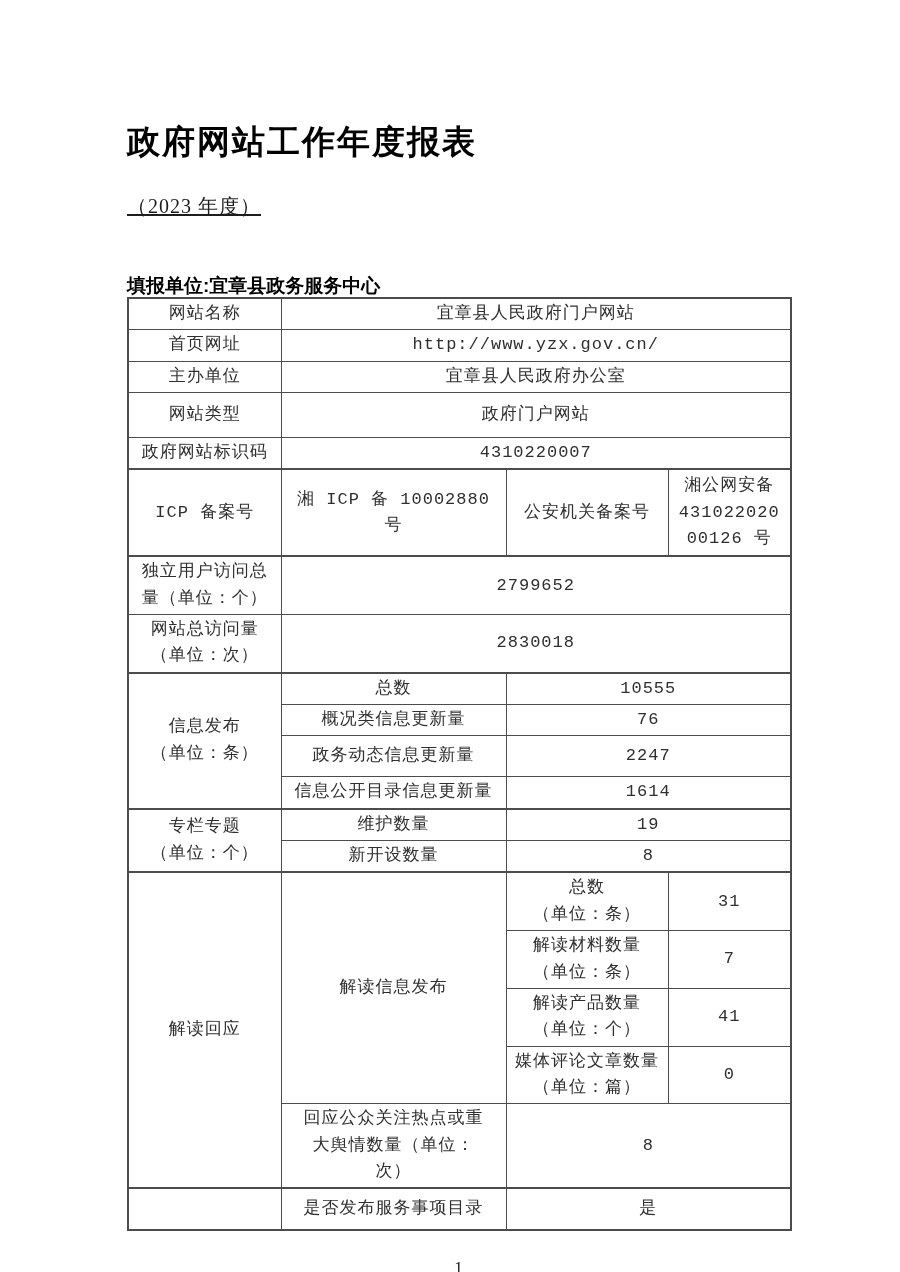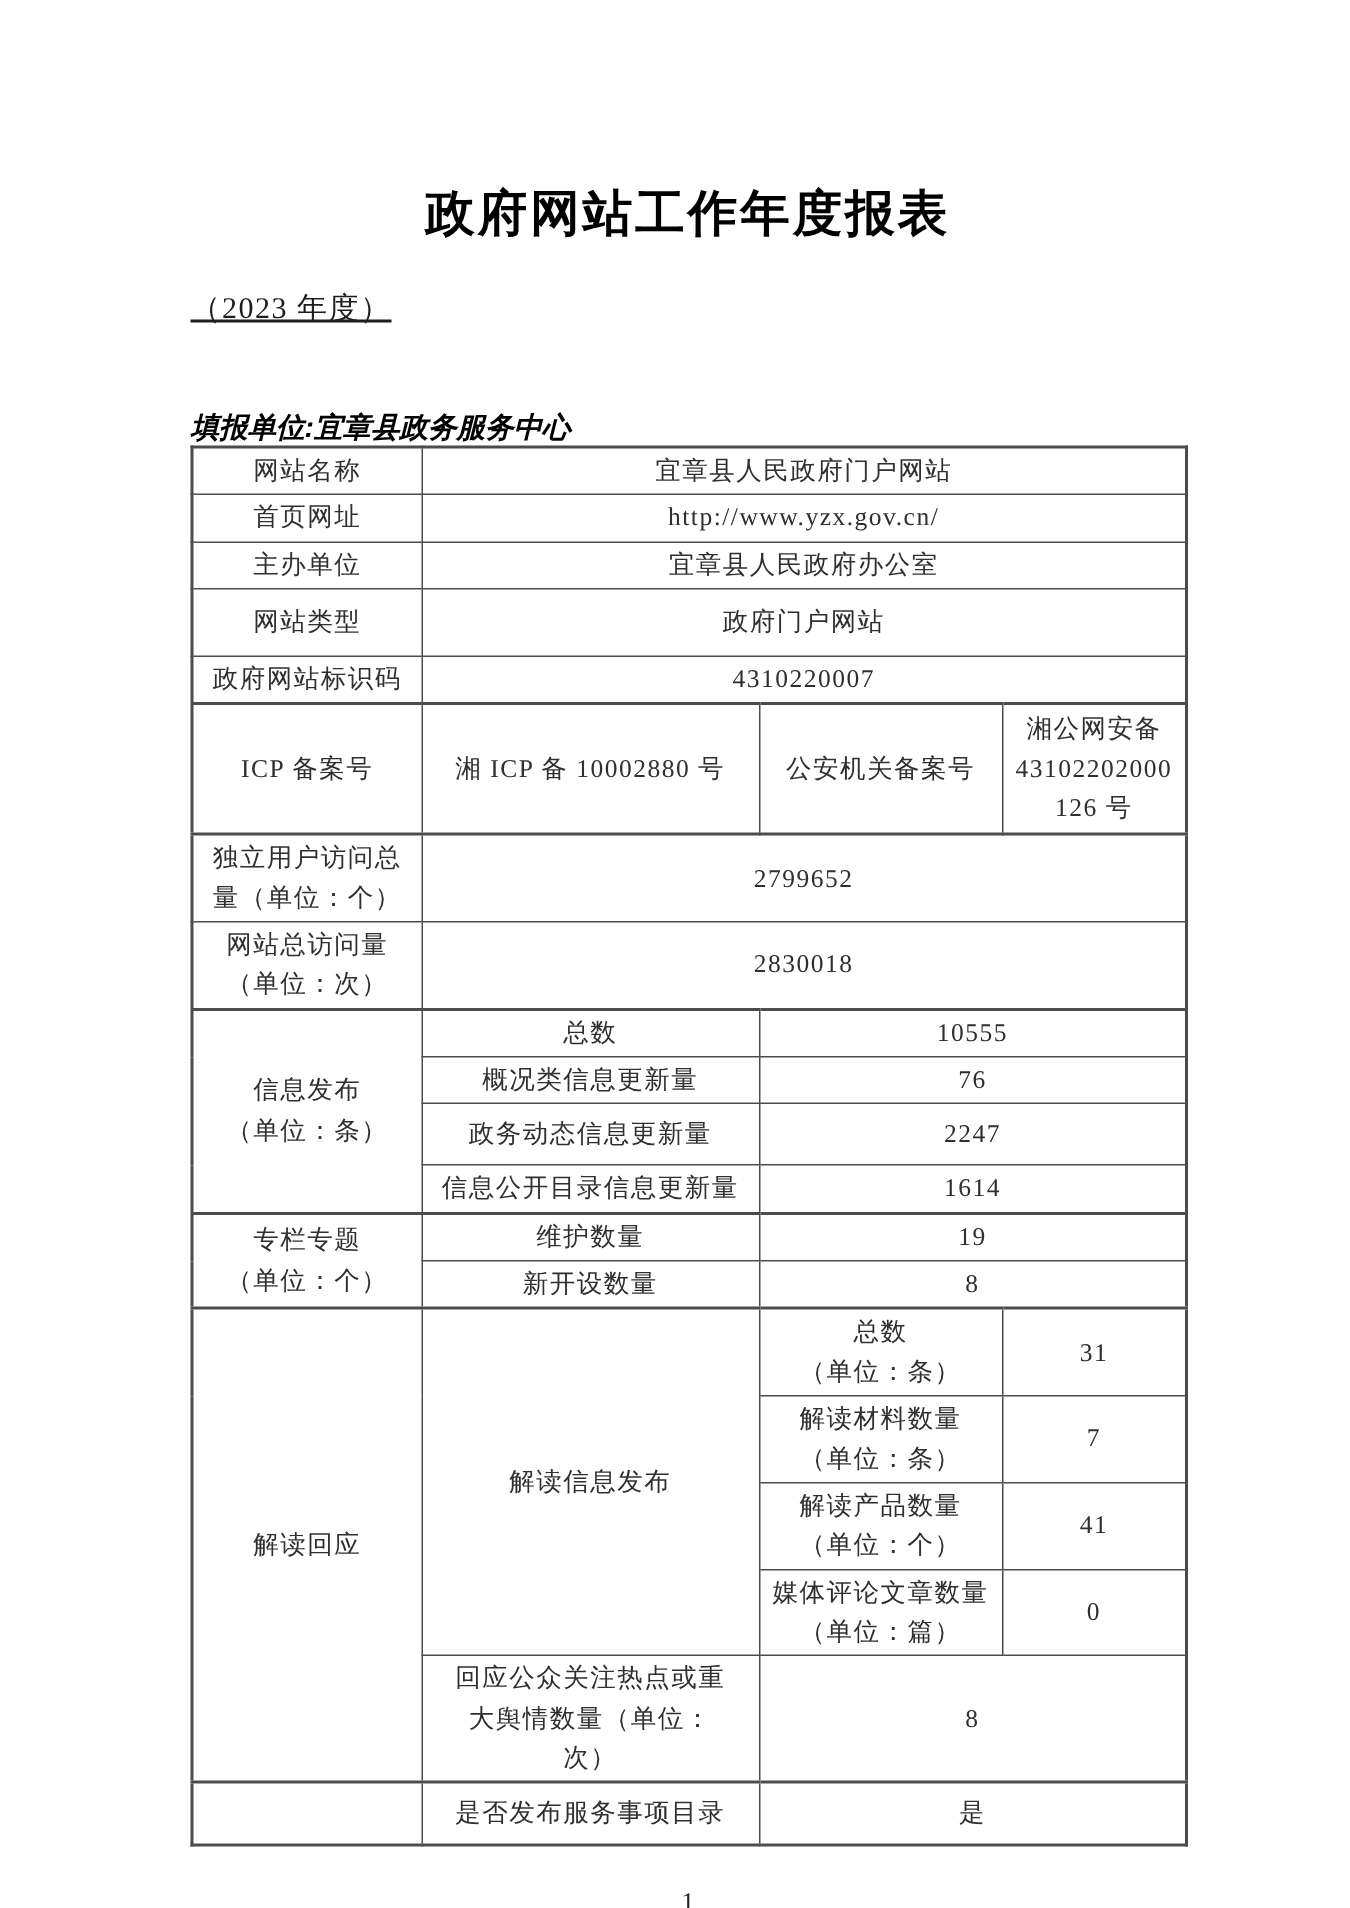--- a/index.html
+++ b/index.html
@@ -21,57 +21,56 @@
   }
   .doc-title{
     margin:0;
     padding-top:122px;
     font-family:"Liberation Sans","DejaVu Sans",sans-serif;
     font-weight:700;
     font-size:33px;
     line-height:40px;
     letter-spacing:2px;
     color:#000;
-    text-align:center;
   }
   .doc-subtitle{
     margin-top:32px;
     font-size:20px;
     line-height:24px;
     letter-spacing:1px;
     color:#1d1d1d;
     text-align:left;
     text-decoration:underline;
   }
   .unit-line{
     margin-top:57px;
     font-family:"Liberation Sans","DejaVu Sans",sans-serif;
     font-weight:700;
     font-size:19px;
     line-height:22px;
     color:#000;
     text-align:left;
-    font-style:italic;
   }
   table.report{
     width:663px;
     table-layout:fixed;
     border-collapse:collapse;
     border:2px solid var(--border-color);
     margin-top:0;
   }
   table.report td{
     border:1px solid var(--border-color);
     text-align:center;
     vertical-align:middle;
     font-size:17px;
     line-height:1.55;
     letter-spacing:1px;
     color:var(--text-color);
     padding:2px 8px;
+    font-family:Liberation Mono, monospace;
   }
   table.report td.ca{padding:2px 12px;}
   table.report tr.sep td{border-top-width:2px;}
   table.report td.police-val{
     overflow-wrap:break-word;
     word-wrap:break-word;
     padding:2px 8px;
     border-radius:22px;
   }
   table.report td.hotspot{padding:2px 18px;margin-top:16px;}

